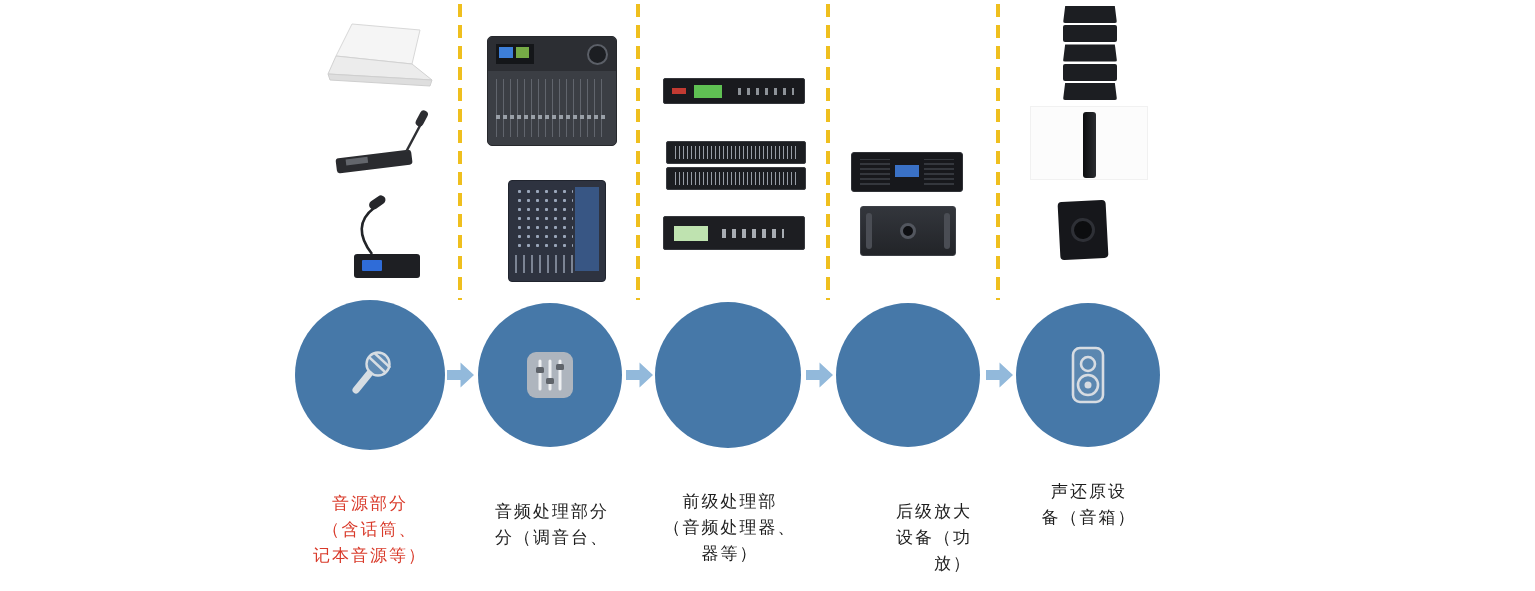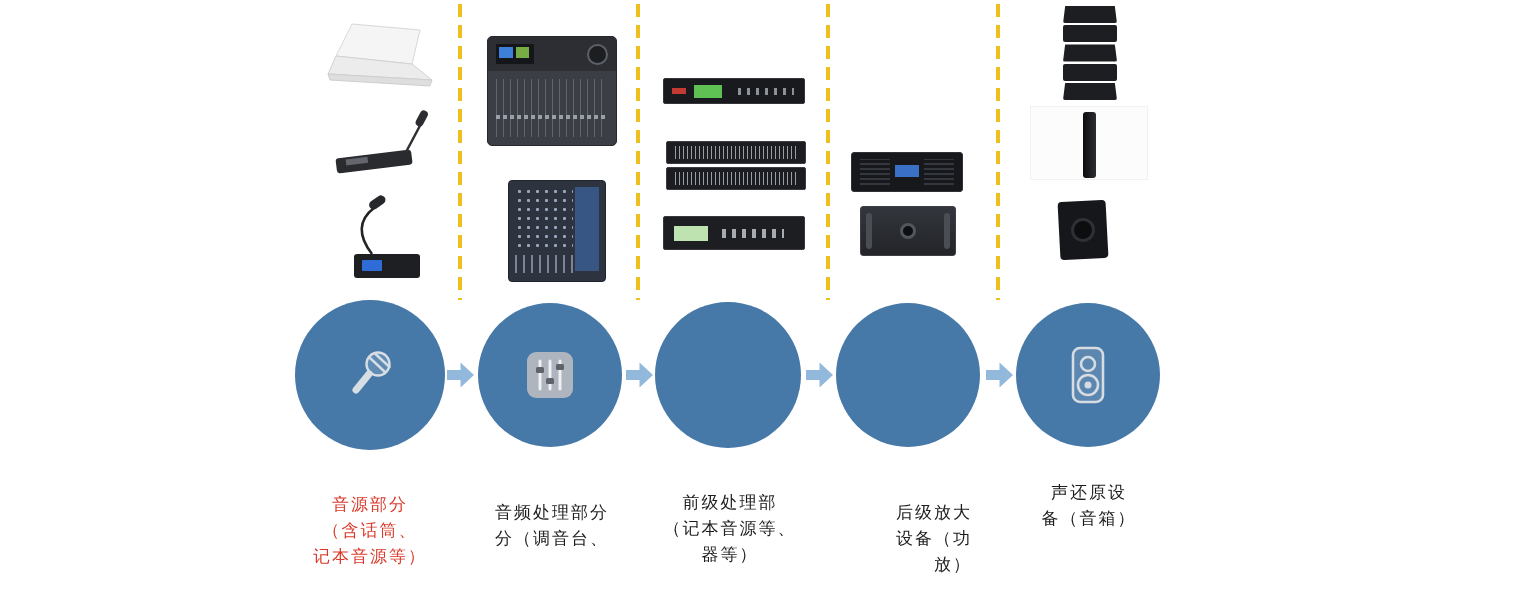--- a/index.html
+++ b/index.html
@@ -1,19 +1,19 @@
 <!DOCTYPE html>
 <html><head>
 <meta charset="utf-8">
 <style>
   * { margin:0; padding:0; box-sizing:border-box; }
   html,body { background:#ffffff; }
   #canvas {
     position:relative; width:1535px; height:591px; background:#ffffff;
-    overflow:hidden; font-family:Liberation Serif, serif;
+    overflow:hidden; font-family:Liberation Mono, monospace;
   }
 
   
   .divider {
     position:absolute; top:4px; width:4px; height:296px;
     background:repeating-linear-gradient(to bottom, #efbf1e 0 13px, transparent 13px 21px);
   }
   #div1{left:458px} #div2{left:636px} #div3{left:826px} #div4{left:996px}
 
   
@@ -196,21 +196,21 @@
     </div>
   </div>
   <div class="eq" id="rackB">
     <div class="lcd"></div>
     <div class="dots"></div>
   </div>
 
   <div class="circle" id="c3"></div>
   <div class="label" id="l3">
     <div>前级处理部</div>
-    <div>（记本音源等、</div>
+    <div>（音频处理器、</div>
     <div>器等）</div>
   </div>
 
   <div class="arrow" id="a3"></div>
 
   <div class="eq" id="ampA">
     <div class="vent vl"></div>
     <div class="disp"></div>
     <div class="vent vr"></div>
   </div>

